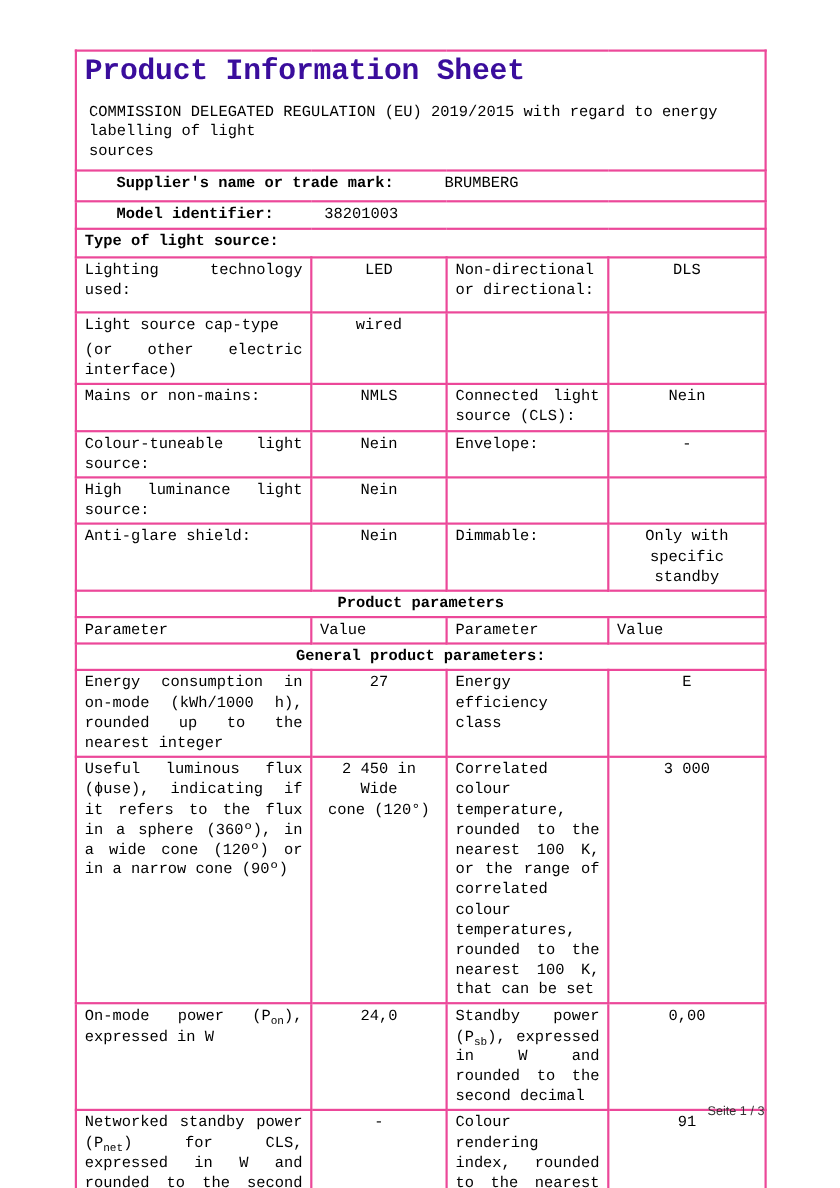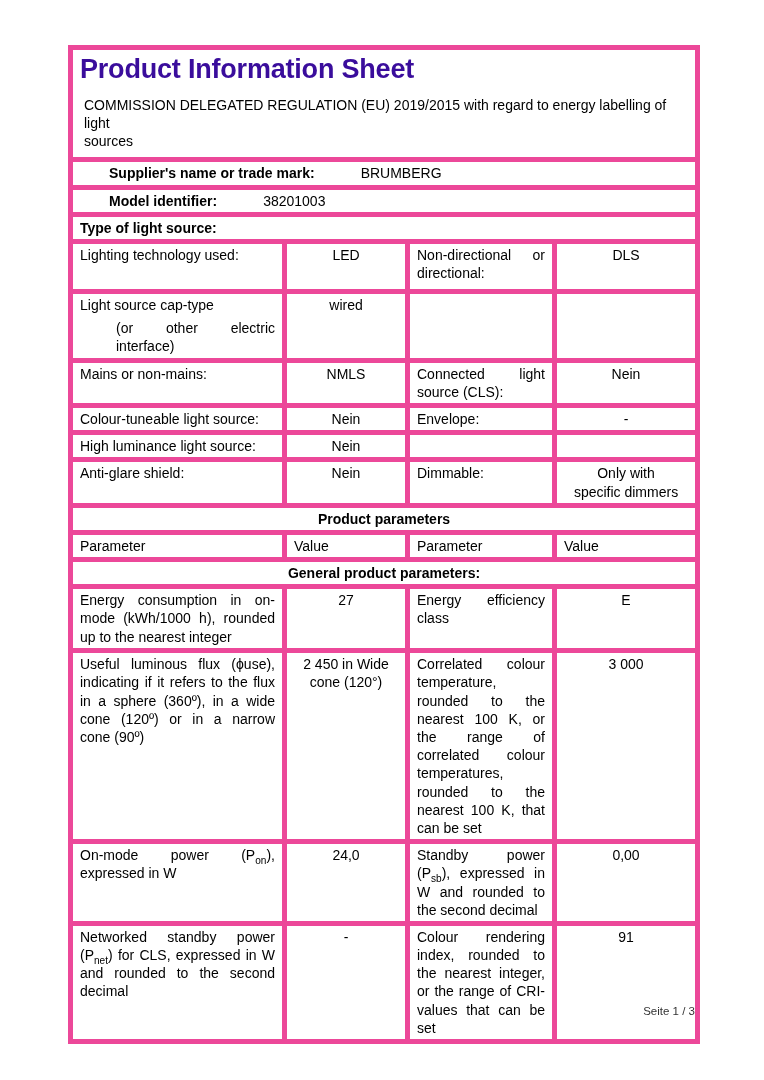--- a/index.html
+++ b/index.html
@@ -14,39 +14,40 @@
   }
   .sheet {
     position: absolute;
     left: 68px; top: 45px;
     width: 627px;
     border-collapse: collapse;
     table-layout: fixed;
     border: 2px solid #87898b;
   }
   .sheet td {
-    border: 5px solid #ec4899;
+    border: 2px solid #ec4899;
     padding: 2px 7px;
     vertical-align: top;
     font-size: 14px;
     line-height: 1.3;
+    font-family: Liberation Mono, monospace;
   }
   .title-cell { padding: 8px 9px 6px 9px; }
   .doc-title {
     font-size: 27px;
     font-weight: bold;
     color: #3a0d9c;
     letter-spacing: -0.2px;
     margin: 0 0 9px 0;
   }
   .doc-subtitle { margin: 4px; white-space: pre-line; }
   .lbl  { font-weight: bold; margin-left: 29px; }
   .lblval { margin-left: 9px; white-space: pre-line; padding-left: 37px; }
   .param { text-align: justify; }
-  .p2   { margin-top: 5px; margin-left: 36px; }
+  .p2   { margin-top: 5px; }
   .val  { text-align: center; white-space: pre-line; }
   .center-head { text-align: center; font-weight: bold; }
   sub { font-size: 0.72em; line-height: 0; }
   .footer {
     position: absolute;
     right: 69px; top: 1005px;
     font-size: 11.5px;
     color: #333;
   }
 </style>
@@ -109,21 +110,21 @@
       <td class="param">High luminance light source:</td>
       <td class="val">Nein</td>
       <td class="param"></td>
       <td class="val"></td>
     </tr>
     <tr style="height:41px">
       <td class="param">Anti-glare shield:</td>
       <td class="val">Nein</td>
       <td class="param">Dimmable:</td>
       <td class="val">Only with
-specific dimmers</td>
+specific standby</td>
     </tr>
 
     <tr style="height:21px">
       <td colspan="4" class="center-head">Product parameters</td>
     </tr>
     <tr style="height:21px">
       <td>Parameter</td>
       <td>Value</td>
       <td>Parameter</td>
       <td>Value</td>

